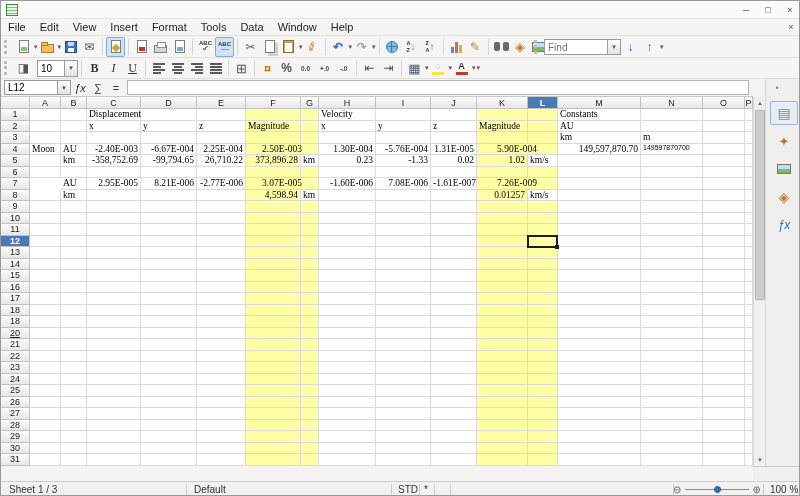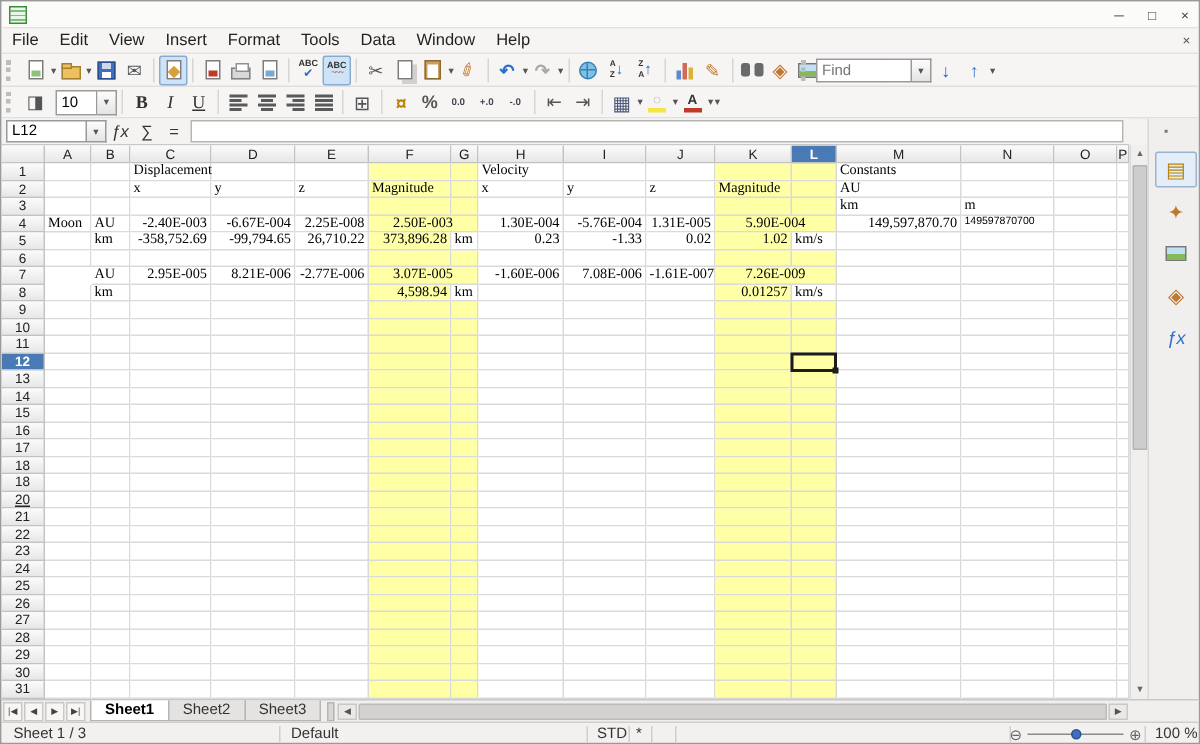--- a/index.html
+++ b/index.html
@@ -465,21 +465,21 @@
       <div class="cell ylw" style="left: 527px; top: 35px; width: 30px; height: 11.5px; background: rgb(255, 255, 166);"></div>
       <div class="cell" style="left: 557px; top: 35px; width: 83px; height: 11.5px; z-index: 2;">km</div>
       <div class="cell" style="left: 640px; top: 35px; width: 62px; height: 11.5px; z-index: 2;">m</div>
       <div class="cell" style="left: 702px; top: 35px; width: 42px; height: 11.5px;"></div>
       <div class="cell" style="left: 744px; top: 35px; width: 8px; height: 11.5px;"></div>
       <div class="rowhdr" style="left: 0px; top: 46.5px; width: 29px; height: 11.5px;">4</div>
       <div class="cell" style="left: 29px; top: 46.5px; width: 31px; height: 11.5px; z-index: 2;">Moon</div>
       <div class="cell" style="left: 60px; top: 46.5px; width: 26px; height: 11.5px; z-index: 2;">AU</div>
       <div class="cell" style="left: 86px; top: 46.5px; width: 54px; height: 11.5px; z-index: 2; text-align: right;">-2.40E-003</div>
       <div class="cell" style="left: 140px; top: 46.5px; width: 56px; height: 11.5px; z-index: 2; text-align: right;">-6.67E-004</div>
-      <div class="cell" style="left: 196px; top: 46.5px; width: 49px; height: 11.5px; z-index: 2; text-align: right;">2.25E-008</div>
+      <div class="cell" style="left: 196px; top: 46.5px; width: 49px; height: 11.5px; z-index: 2; text-align: right;">2.25E-004</div>
       <div class="cell ylw" style="left: 245px; top: 46.5px; width: 73px; height: 11.5px; background: rgb(255, 255, 166); z-index: 2; text-align: center;">2.50E-003</div>
       <div class="cell ylw" style="left: 300px; top: 46.5px; width: 18px; height: 11.5px; background: rgb(255, 255, 166);"></div>
       <div class="cell" style="left: 318px; top: 46.5px; width: 57px; height: 11.5px; z-index: 2; text-align: right;">1.30E-004</div>
       <div class="cell" style="left: 375px; top: 46.5px; width: 55px; height: 11.5px; z-index: 2; text-align: right;">-5.76E-004</div>
       <div class="cell" style="left: 430px; top: 46.5px; width: 46px; height: 11.5px; z-index: 2; text-align: right;">1.31E-005</div>
       <div class="cell ylw" style="left: 476px; top: 46.5px; width: 81px; height: 11.5px; background: rgb(255, 255, 166); z-index: 2; text-align: center;">5.90E-004</div>
       <div class="cell ylw" style="left: 527px; top: 46.5px; width: 30px; height: 11.5px; background: rgb(255, 255, 166);"></div>
       <div class="cell" style="left: 557px; top: 46.5px; width: 83px; height: 11.5px; z-index: 2; text-align: right;">149,597,870.70</div>
       <div class="cell" style="left: 640px; top: 46.5px; width: 62px; height: 11.5px; z-index: 2; font: 7px &quot;Liberation Sans&quot;, sans-serif;">149597870700</div>
       <div class="cell" style="left: 702px; top: 46.5px; width: 42px; height: 11.5px;"></div>
@@ -964,35 +964,20 @@
         <span class="i-pic"></span>
       </span>
     <span class="sbtab" style="top:106px">
         <span class="g orange" style="font-size:14px">◈</span>
       </span>
     <span class="sbtab" style="top:134px">
         <span class="g blue" style="font-style:italic;font-size:12px">ƒx</span>
       </span>
   </div>
 
-  <div id="tabbar">
-    <span class="navbtn">|◀</span>
-    <span class="navbtn">◀</span>
-    <span class="navbtn">▶</span>
-    <span class="navbtn">▶|</span>
-    <span class="tab active" style="margin-left:3px">Sheet1</span>
-    <span class="tab">Sheet2</span>
-    <span class="tab">Sheet3</span>
-    <span id="tab-splitter"></span>
-    <span id="hscroll">
-      <span class="hsbtn" style="left:0">◀</span>
-      <span id="hthumb"></span>
-      <span class="hsbtn" style="right:0">▶</span>
-    </span>
-  </div>
   <div id="tabcorner"></div>
 
   <div id="statusbar">
     <span class="seg" style="left:8px">Sheet 1 / 3</span>
     <span class="ssep" style="left:185px"></span>
     <span class="seg" style="left:193px">Default</span>
     <span class="ssep" style="left:390px"></span>
     <span class="seg" style="left:397px">STD</span>
     <span class="ssep" style="left:418px"></span>
     <span class="seg" style="left:423px">*</span>

